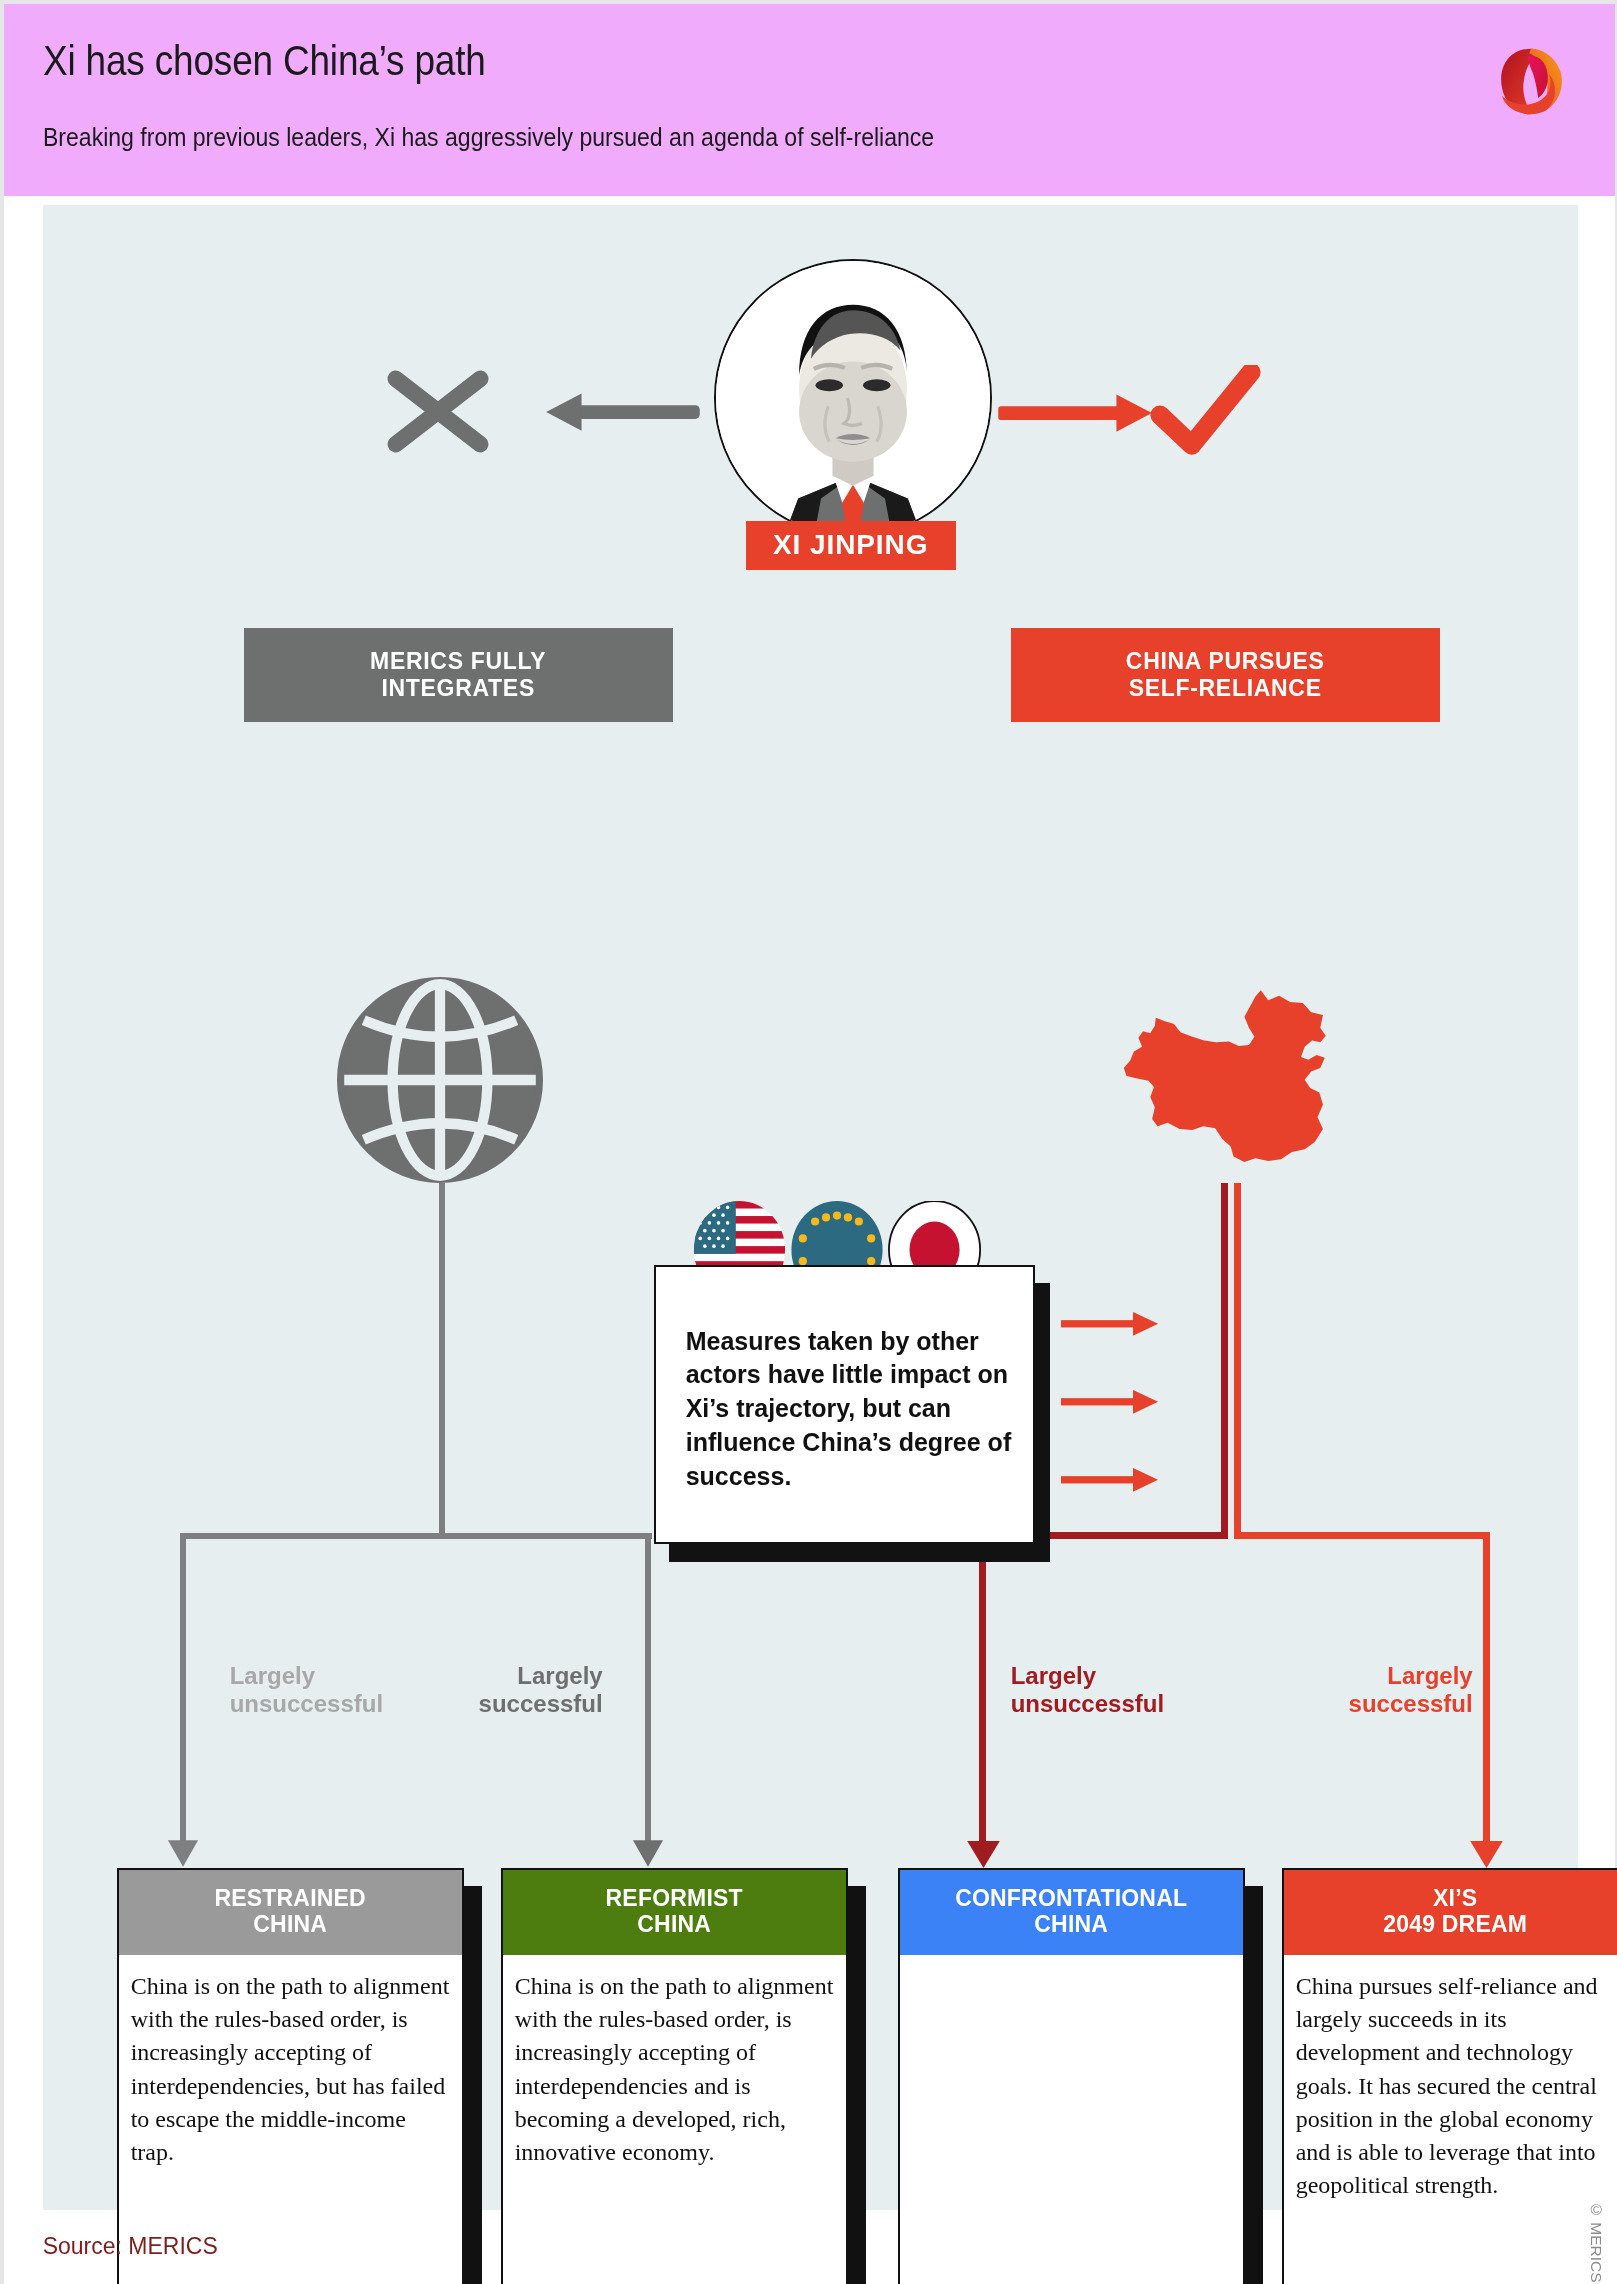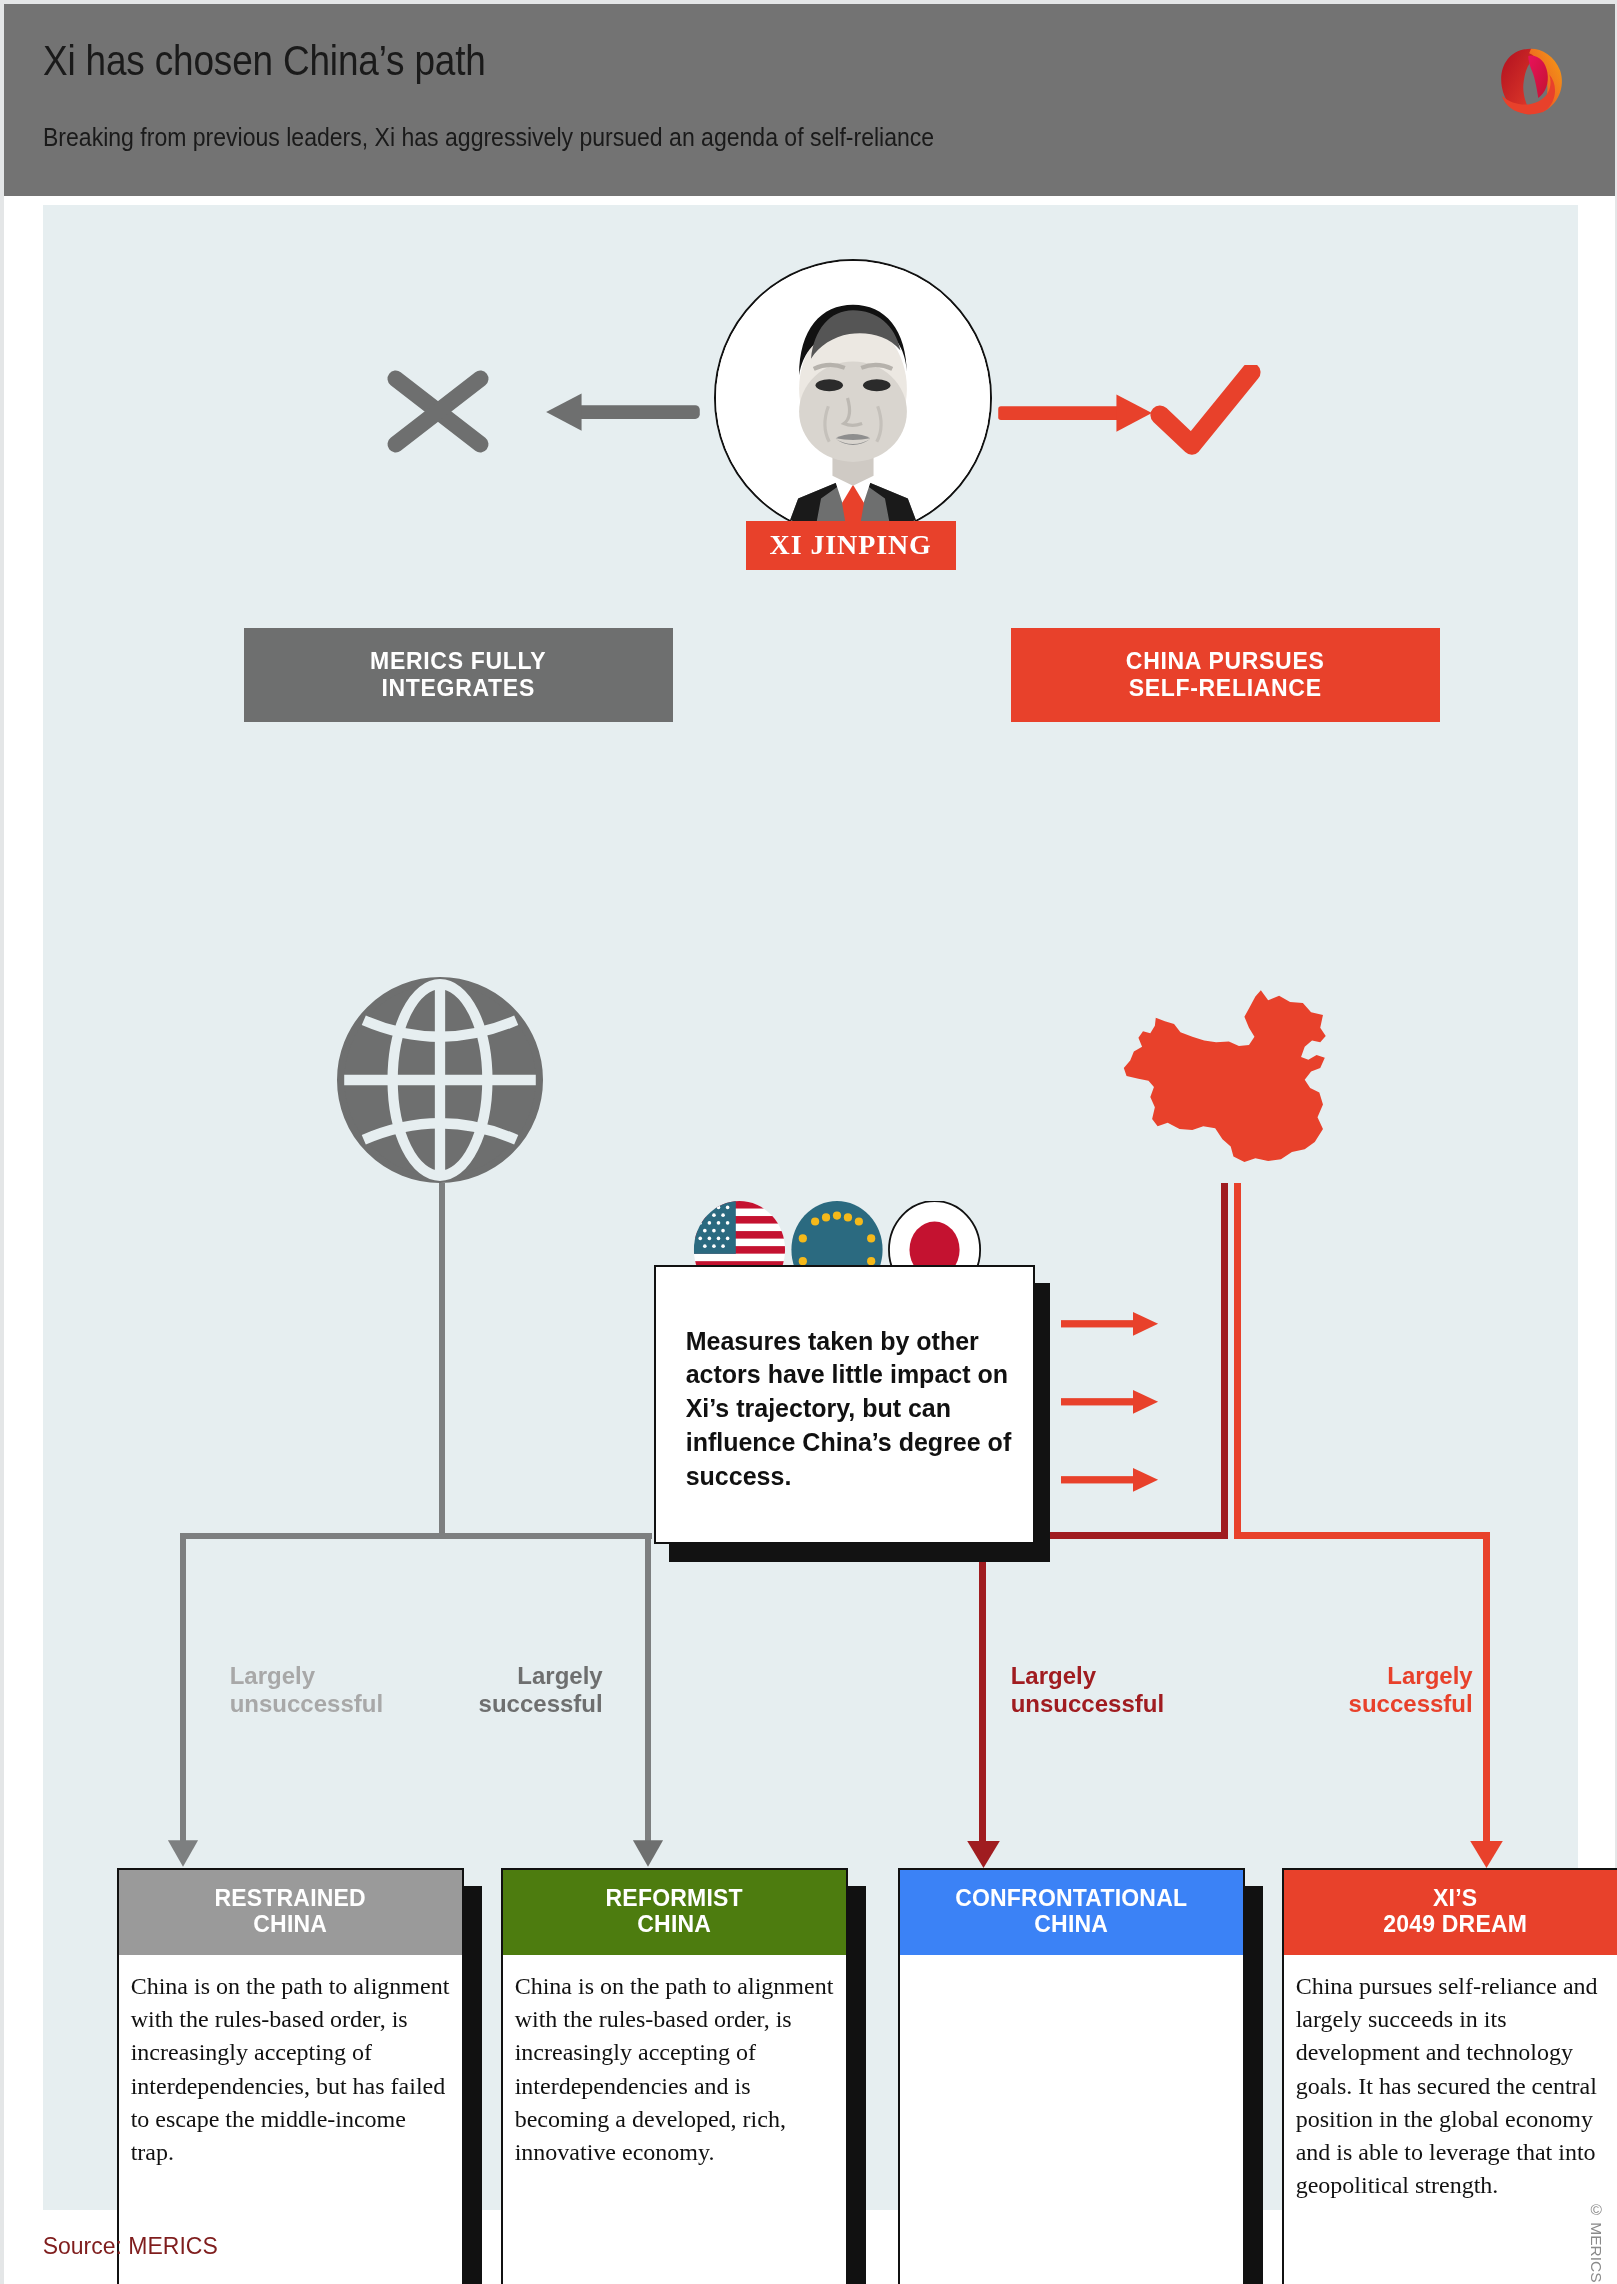--- a/index.html
+++ b/index.html
@@ -10,21 +10,21 @@
     overflow:hidden;
   }
   .page{
     position:absolute;left:3.7px;top:3.7px;
     width:1611px;height:2334px;
     background:#ffffff;
     box-sizing:border-box;
   }
 
   
-  .hdr{position:absolute;left:0;top:0;width:1611px;height:192px;background:#737373;}
+  .hdr{position:absolute;left:0;top:0;width:1611px;height:192px;background:#f0abfc;}
   .hdr h1{
     position:absolute;left:39px;top:33px;
     margin:0;font-size:42px;font-weight:400;color:#1a1a1a;
     letter-spacing:-0.2px;
     font-family:"Liberation Sans Narrow","Liberation Sans",sans-serif;
     transform:scaleX(0.88);transform-origin:left center;white-space:nowrap;
   }
   .hdr h2{
     position:absolute;left:39px;top:119px;
     margin:0;font-size:25.6px;font-weight:400;color:#1a1a1a;
@@ -46,21 +46,21 @@
     width:274px;height:274px;border-radius:50%;
     background:#ffffff;border:2.7px solid #111;
     overflow:hidden;
   }
   .portrait svg{position:absolute;left:0;top:0;}
   .name-tag{
     position:absolute;left:703px;top:316px;
     width:210px;height:49px;background:#e8412b;
     color:#fff;display:flex;align-items:center;justify-content:center;
     font-size:28px;font-weight:700;letter-spacing:0.9px;
-    font-family:Liberation Serif, serif;
+    font-family:Liberation Sans, sans-serif;
   }
 
   
   .mark-x{position:absolute;left:338px;top:161px;width:114px;height:91px;}
   .mark-check{position:absolute;left:1105px;top:160px;width:114px;height:91px;}
   .arr-left{position:absolute;left:502px;top:183px;width:155px;height:50px;}
   .arr-right{position:absolute;left:955px;top:184px;width:155px;height:50px;}
 
   
   .branch{

